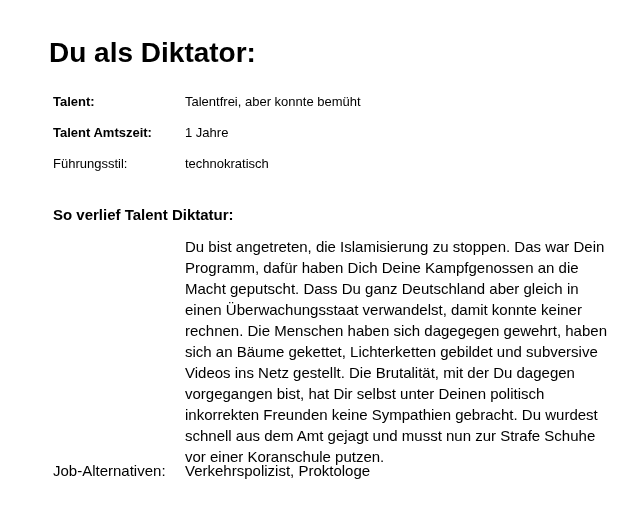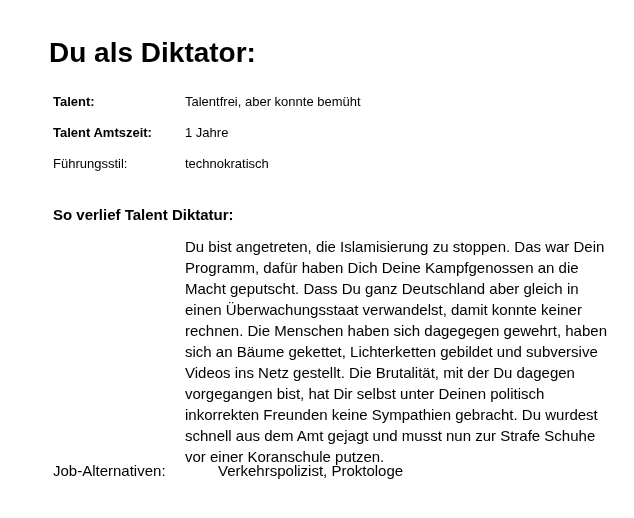--- a/index.html
+++ b/index.html
@@ -36,21 +36,20 @@
     line-height: 21px;
   }
   .jobs-grid {
     position: absolute;
     left: 53px;
     top: 460px;
     display: grid;
     grid-template-columns: 132px auto;
     font-size: 15px;
     line-height: 21px;
-    gap: 33px;
   }
   .label, .value { white-space: nowrap; }
   .bold { font-weight: bold; }
   .story-heading {
     position: absolute;
     left: 53px;
     top: 204px;
     font-size: 15px;
     font-weight: bold;
     line-height: 21px;

